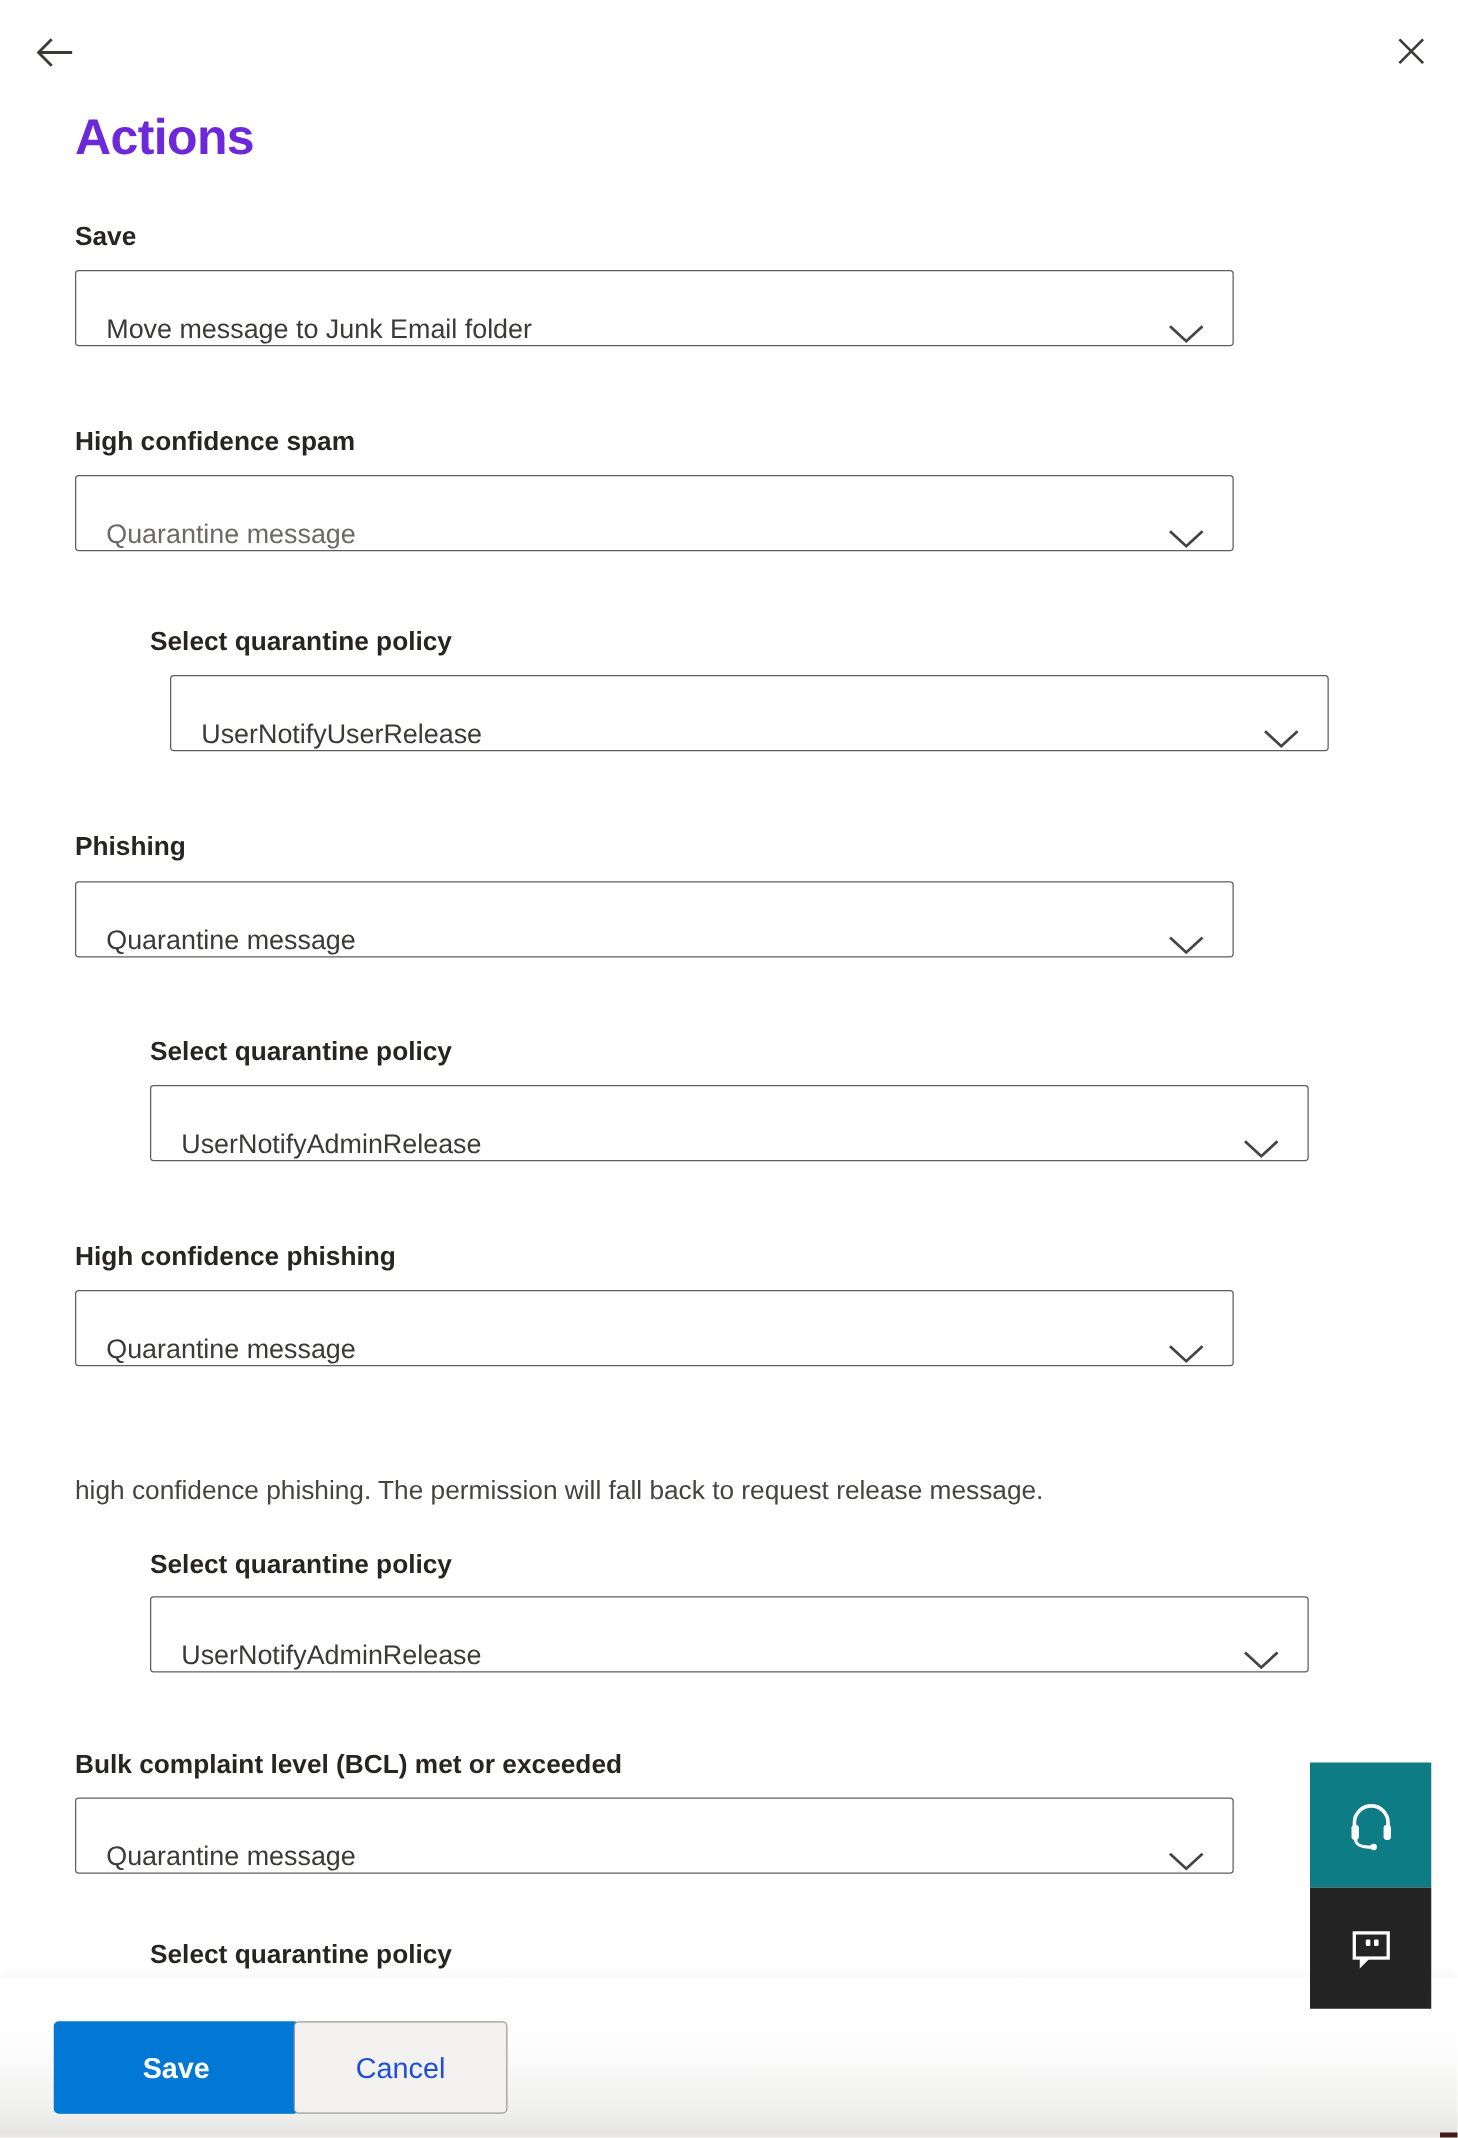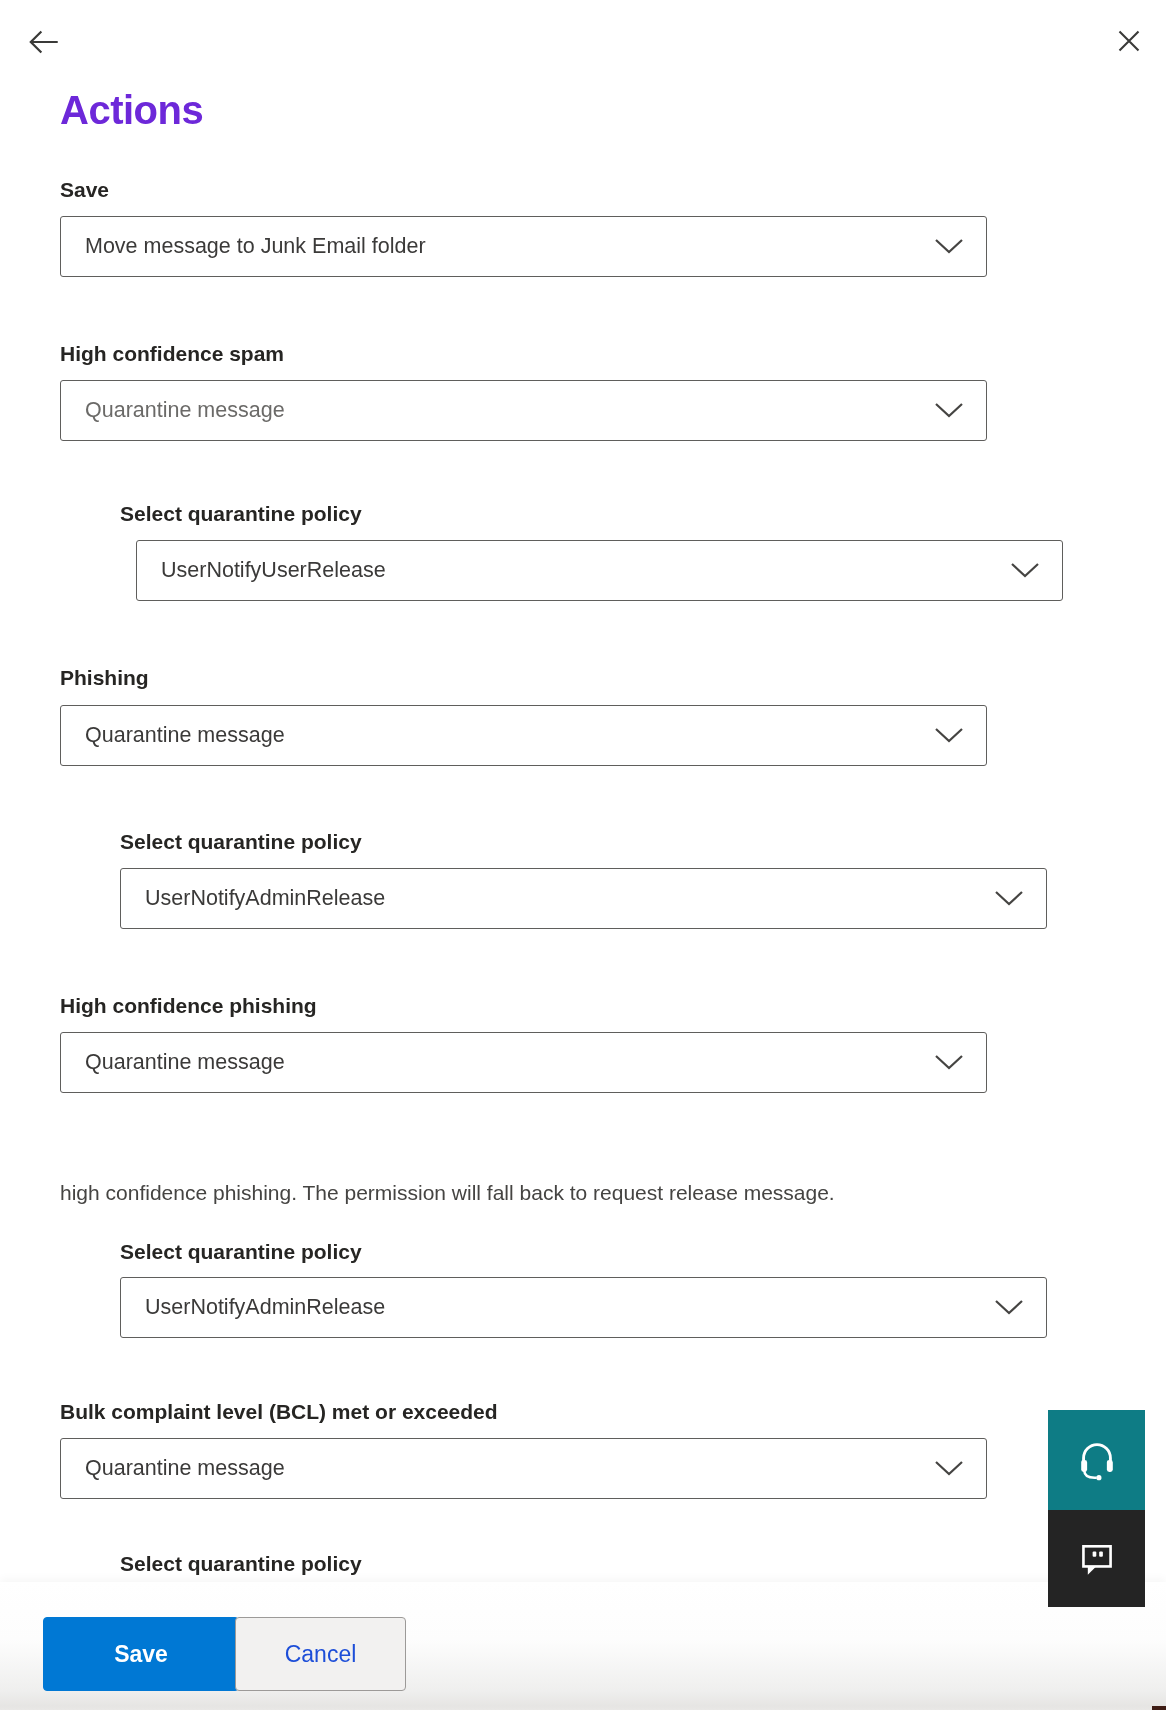--- a/index.html
+++ b/index.html
@@ -37,21 +37,21 @@
     font-size:40px;font-weight:700;color:#6d28d9;letter-spacing:-0.5px;
   }
   .lbl{
     position:absolute;height:28px;line-height:28px;
     font-size:21px;font-weight:700;color:var(--ink);
     white-space:nowrap;
   }
   .dd{
     position:absolute;width:927px;height:61px;
     border:1.6px solid var(--border);border-radius:3px;background:#fff;
-    display:flex;align-items:center;cursor:pointer;
+    display:flex;align-items:flex-end;cursor:pointer;
   }
   .ddv{
     padding-left:24px;font-size:21.5px;color:var(--value-ink);
     white-space:nowrap;overflow:hidden;flex:1 1 auto;
   }
   .ddv.muted{color:var(--muted-ink);}
   .chev{flex:0 0 auto;margin-right:22px;}
   .note-line{
     position:absolute;left:60px;height:30px;line-height:30px;
     font-size:21px;color:var(--note-ink);white-space:nowrap;

